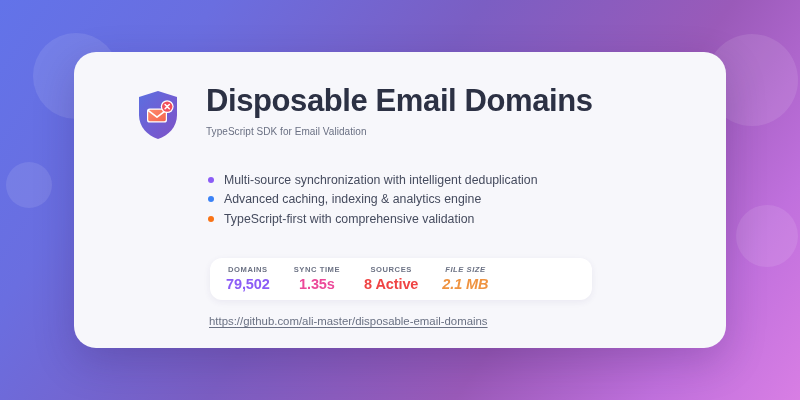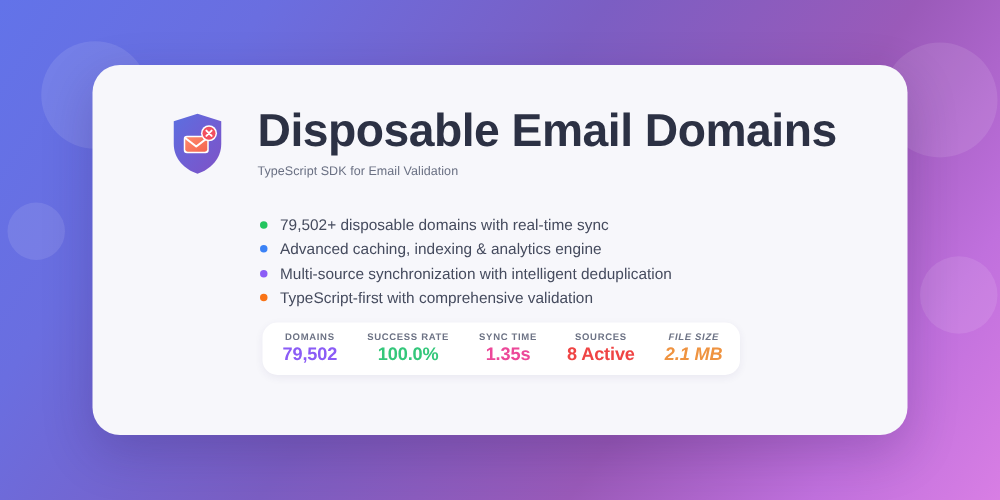--- a/index.html
+++ b/index.html
@@ -66,21 +66,21 @@
   .logo {
     width: 44px;
     height: 50px;
     flex: 0 0 auto;
     margin-top: 5px;
   }
   .titles {
     margin-left: 26px;
   }
   .page-title {
-    font-size: 37px;
+    font-size: 31px;
     font-weight: 700;
     color: #2c3144;
     letter-spacing: -0.4px;
     line-height: 1.06;
     white-space: nowrap;
   }
   .page-subtitle {
     margin-top: 8px;
     font-size: 10px;
     font-weight: 400;
@@ -211,55 +211,48 @@
         </svg>
       </span>
       <div class="titles">
         <div class="page-title">Disposable Email Domains</div>
         <div class="page-subtitle">TypeScript SDK for Email Validation</div>
       </div>
     </div>
 
     <ul class="features">
       <li class="feature">
-        <span class="dot" style="background: rgb(34, 197, 94);"></span>
-        <span class="feature-text">79,502+ disposable domains with real-time sync</span>
+        <span class="dot" style="background: rgb(139, 92, 246);"></span>
+        <span class="feature-text">Multi-source synchronization with intelligent deduplication</span>
       </li>
       <li class="feature">
         <span class="dot" style="background: rgb(59, 130, 246);"></span>
         <span class="feature-text">Advanced caching, indexing &amp; analytics engine</span>
       </li>
       <li class="feature">
-        <span class="dot" style="background: rgb(139, 92, 246);"></span>
-        <span class="feature-text">Multi-source synchronization with intelligent deduplication</span>
-      </li>
-      <li class="feature">
         <span class="dot" style="background: rgb(249, 115, 22);"></span>
         <span class="feature-text">TypeScript-first with comprehensive validation</span>
       </li>
     </ul>
 
     <div class="stats">
       <div class="stat">
         <span class="stat-label">DOMAINS</span>
         <span class="stat-value" style="color: #8b5cf6;">79,502</span>
       </div>
       <div class="stat">
-        <span class="stat-label">SUCCESS RATE</span>
-        <span class="stat-value" style="color: rgb(52, 199, 123);">100.0%</span>
-      </div>
-      <div class="stat">
         <span class="stat-label">SYNC TIME</span>
         <span class="stat-value" style="color: #ec4899;">1.35s</span>
       </div>
       <div class="stat">
         <span class="stat-label">SOURCES</span>
         <span class="stat-value" style="color: #ef4444;">8 Active</span>
       </div>
       <div class="stat">
         <span class="stat-label">FILE SIZE</span>
         <span class="stat-value" style="color: rgb(239, 147, 64);">2.1 MB</span>
       </div>
     </div>
 
+    <a class="repo-link" href="#">https://github.com/ali-master/disposable-email-domains</a>
 
   </div>
 </div>
 
 </body></html>

